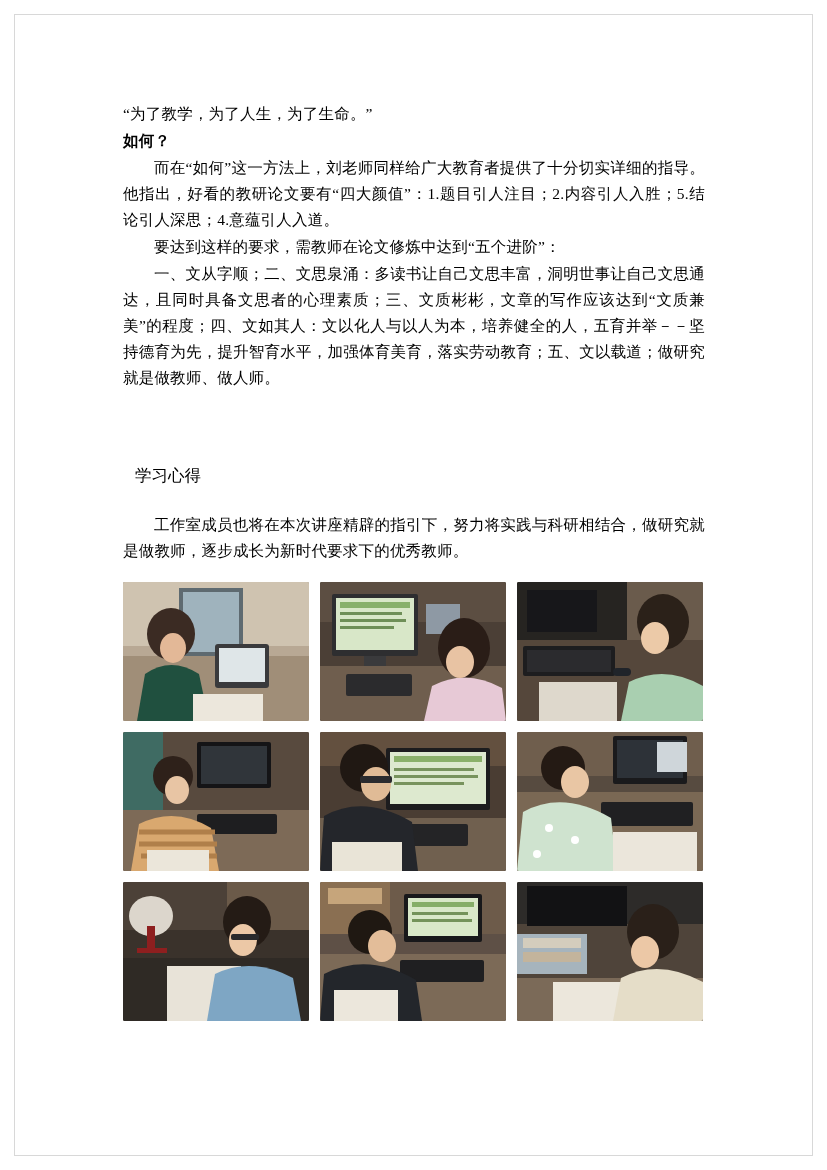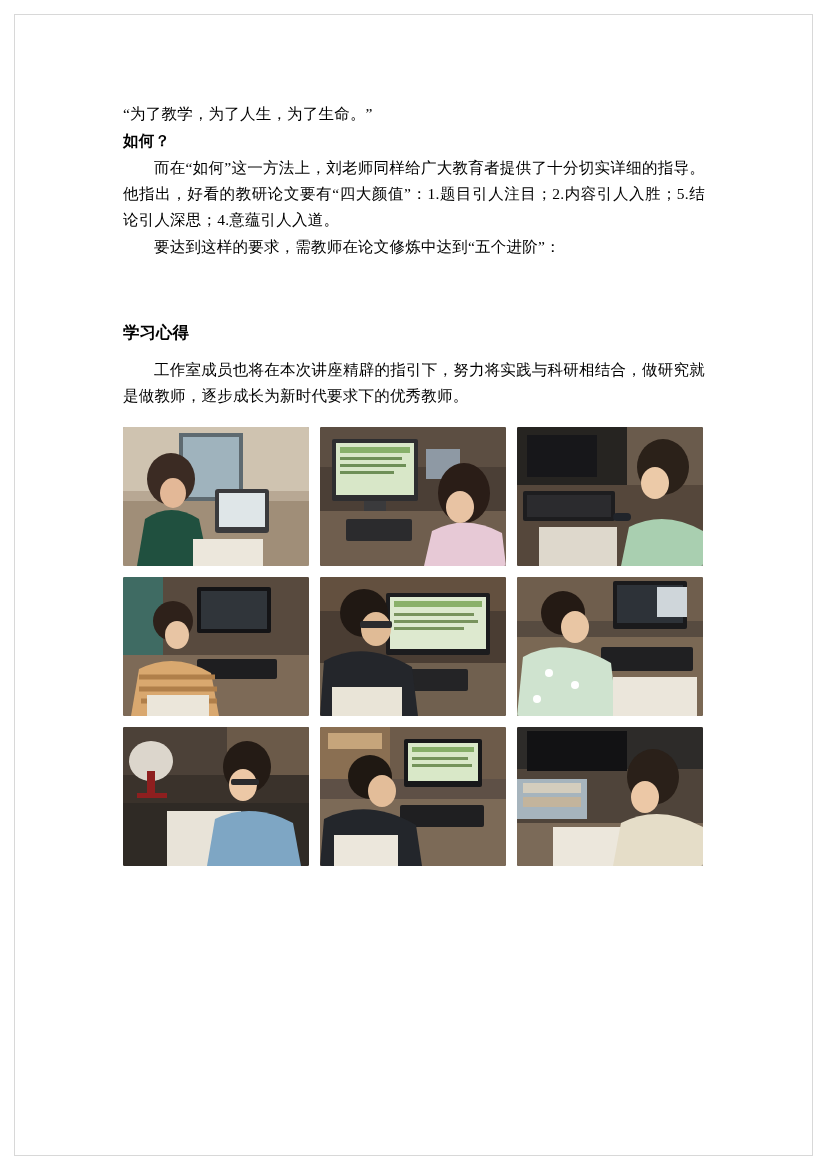--- a/index.html
+++ b/index.html
@@ -42,23 +42,23 @@
     text-align: justify;
     letter-spacing: 0.2px;
   }
   p.indent {
     text-indent: 2em;
   }
   .bold {
     font-weight: bold;
   }
   h2.section-heading {
-    margin: 0;
+    margin: 12px;
     font-size: 16.5px;
-    font-weight: bold;
+    font-weight: normal;
     line-height: 28px;
     color: #000000;
   }
   .spacer-lg {
     height: 58px;
   }
   .spacer-sm {
     height: 10px;
   }
   .gallery {
@@ -94,20 +94,21 @@
   <div class="content">
 
     <p class="para">“为了教学，为了人生，为了生命。”</p>
 
     <p class="para bold">如何？</p>
 
     <p class="para indent">而在“如何”这一方法上，刘老师同样给广大教育者提供了十分切实详细的指导。他指出，好看的教研论文要有“四大颜值”：1.题目引人注目；2.内容引人入胜；5.结论引人深思；4.意蕴引人入道。</p>
 
     <p class="para indent">要达到这样的要求，需教师在论文修炼中达到“五个进阶”：</p>
 
+    <p class="para indent">一、文从字顺；二、文思泉涌：多读书让自己文思丰富，洞明世事让自己文思通达，且同时具备文思者的心理素质；三、文质彬彬，文章的写作应该达到“文质兼美”的程度；四、文如其人：文以化人与以人为本，培养健全的人，五育并举－－坚持德育为先，提升智育水平，加强体育美育，落实劳动教育；五、文以载道；做研究就是做教师、做人师。</p>
 
     <div class="spacer-lg"></div>
 
     <h2 class="section-heading">学习心得</h2>
 
     <div class="spacer-sm"></div>
 
 
     <p class="para indent">工作室成员也将在本次讲座精辟的指引下，努力将实践与科研相结合，做研究就是做教师，逐步成长为新时代要求下的优秀教师。</p>
 

